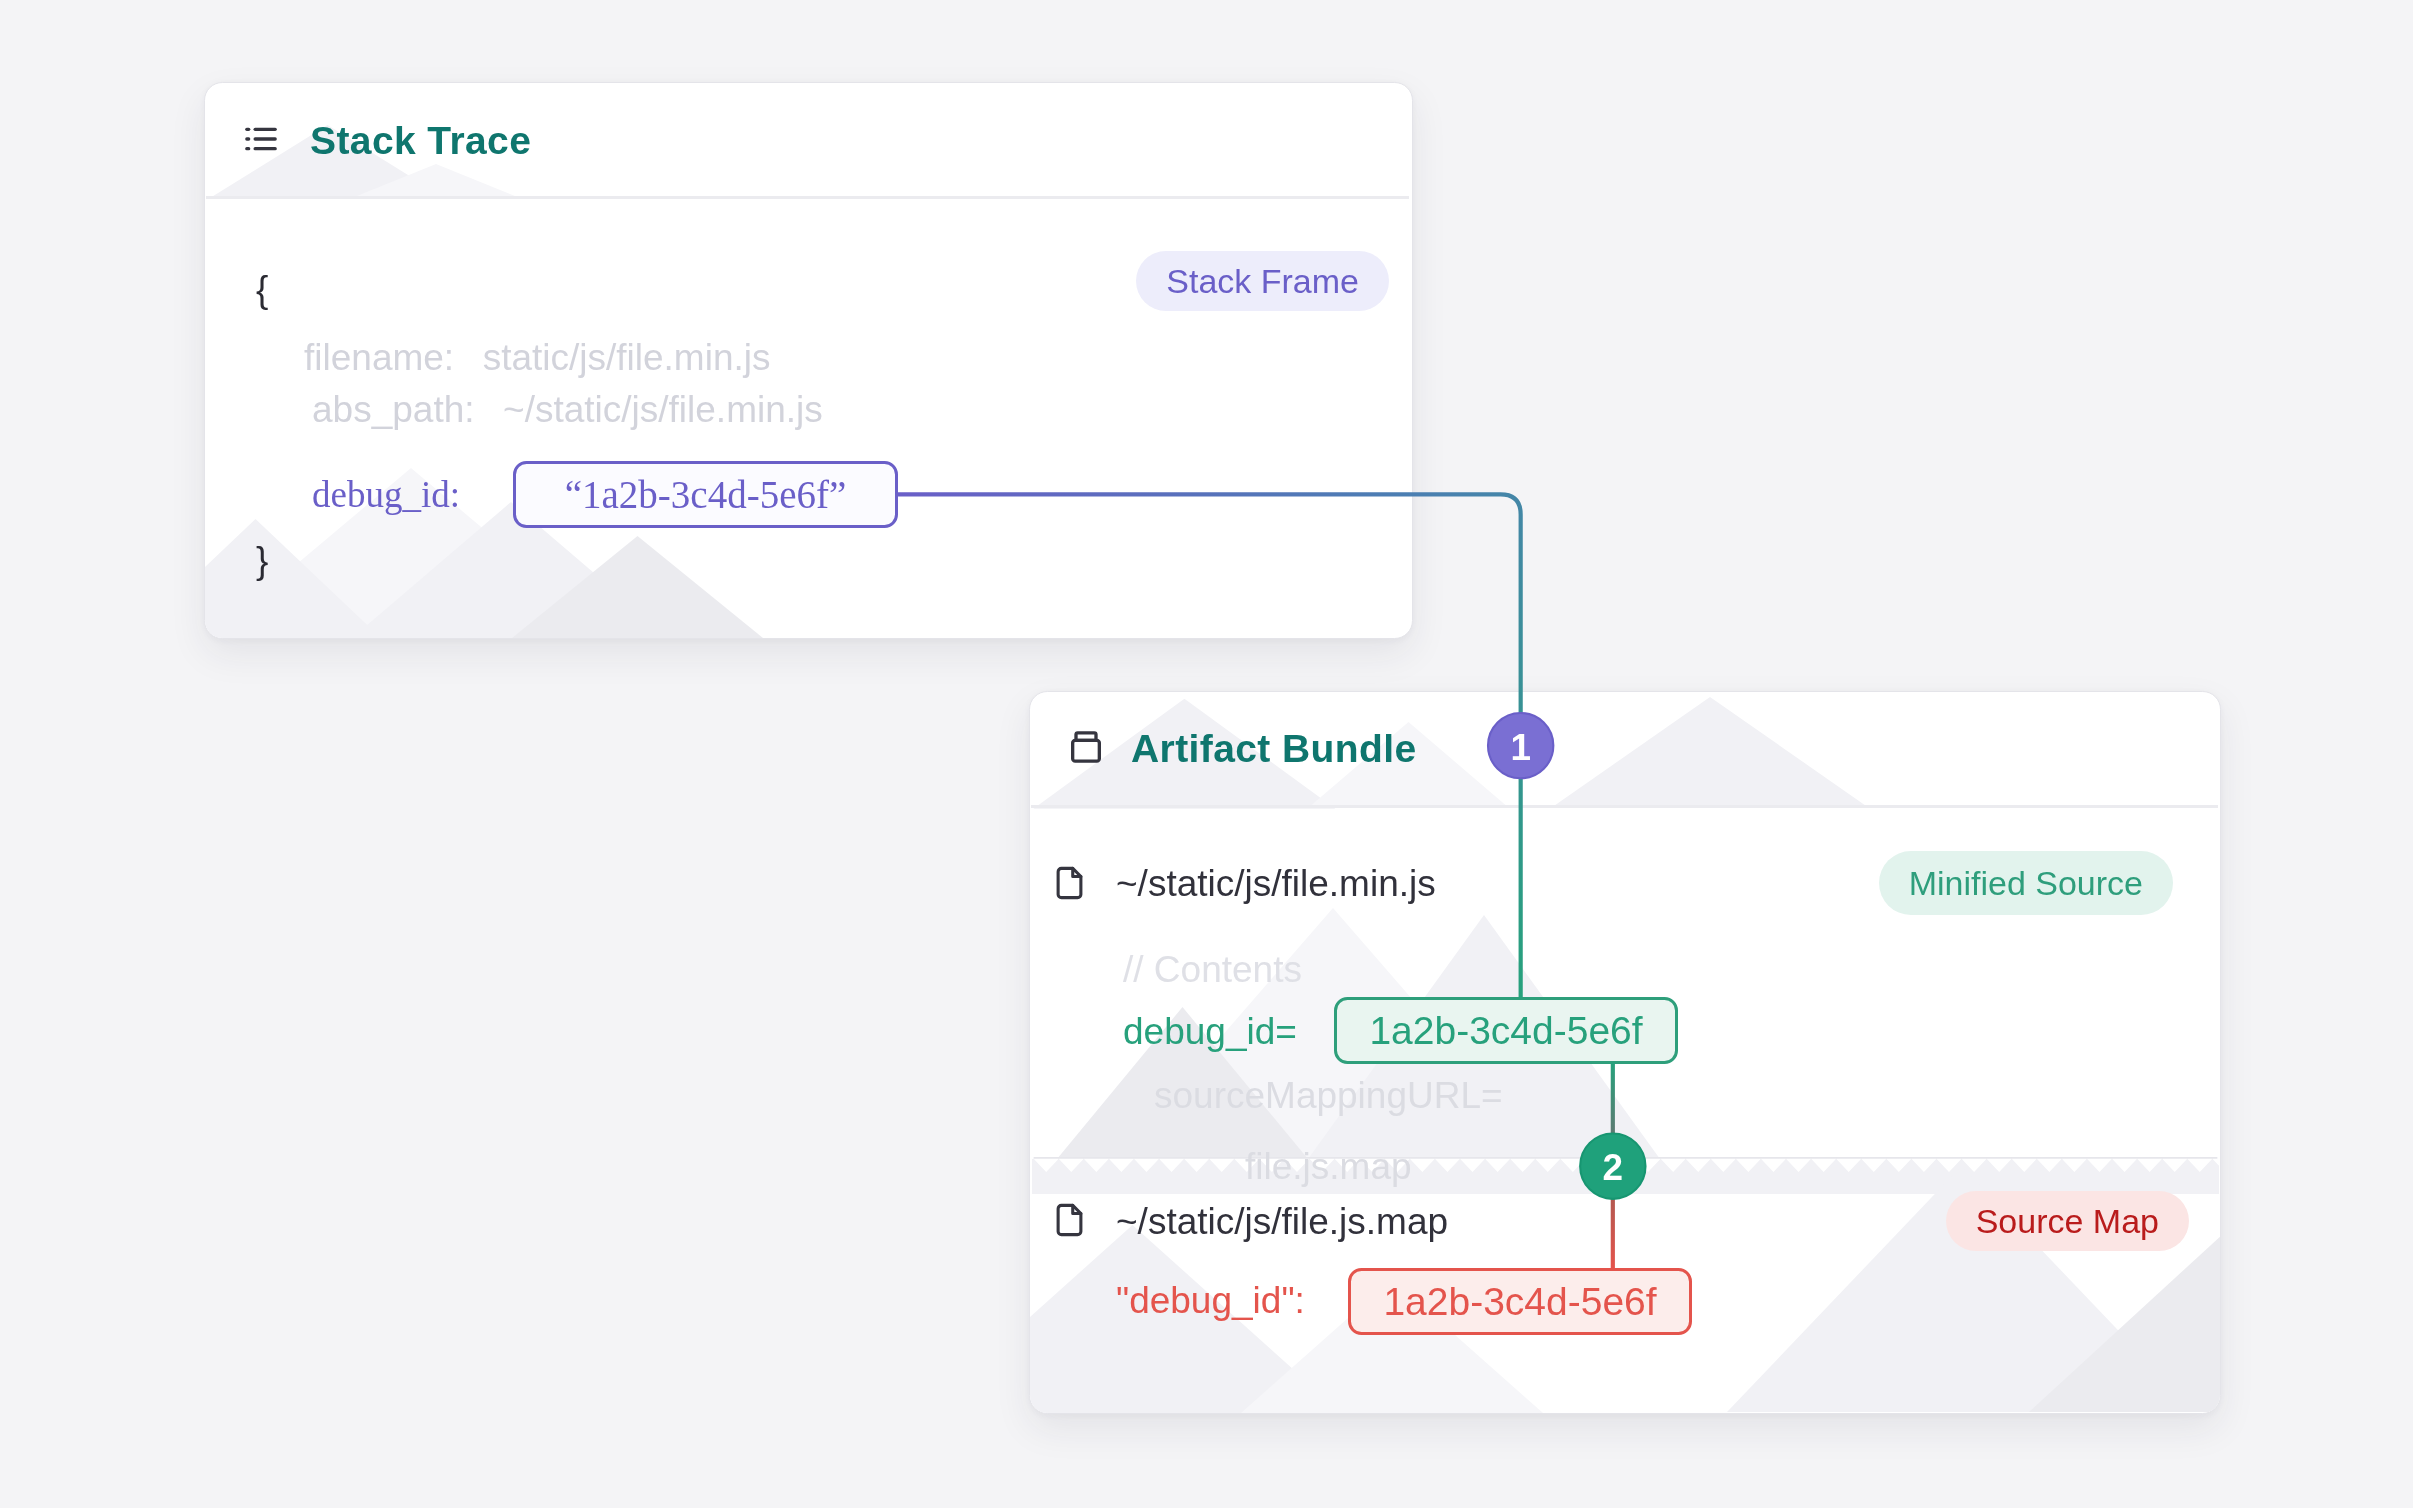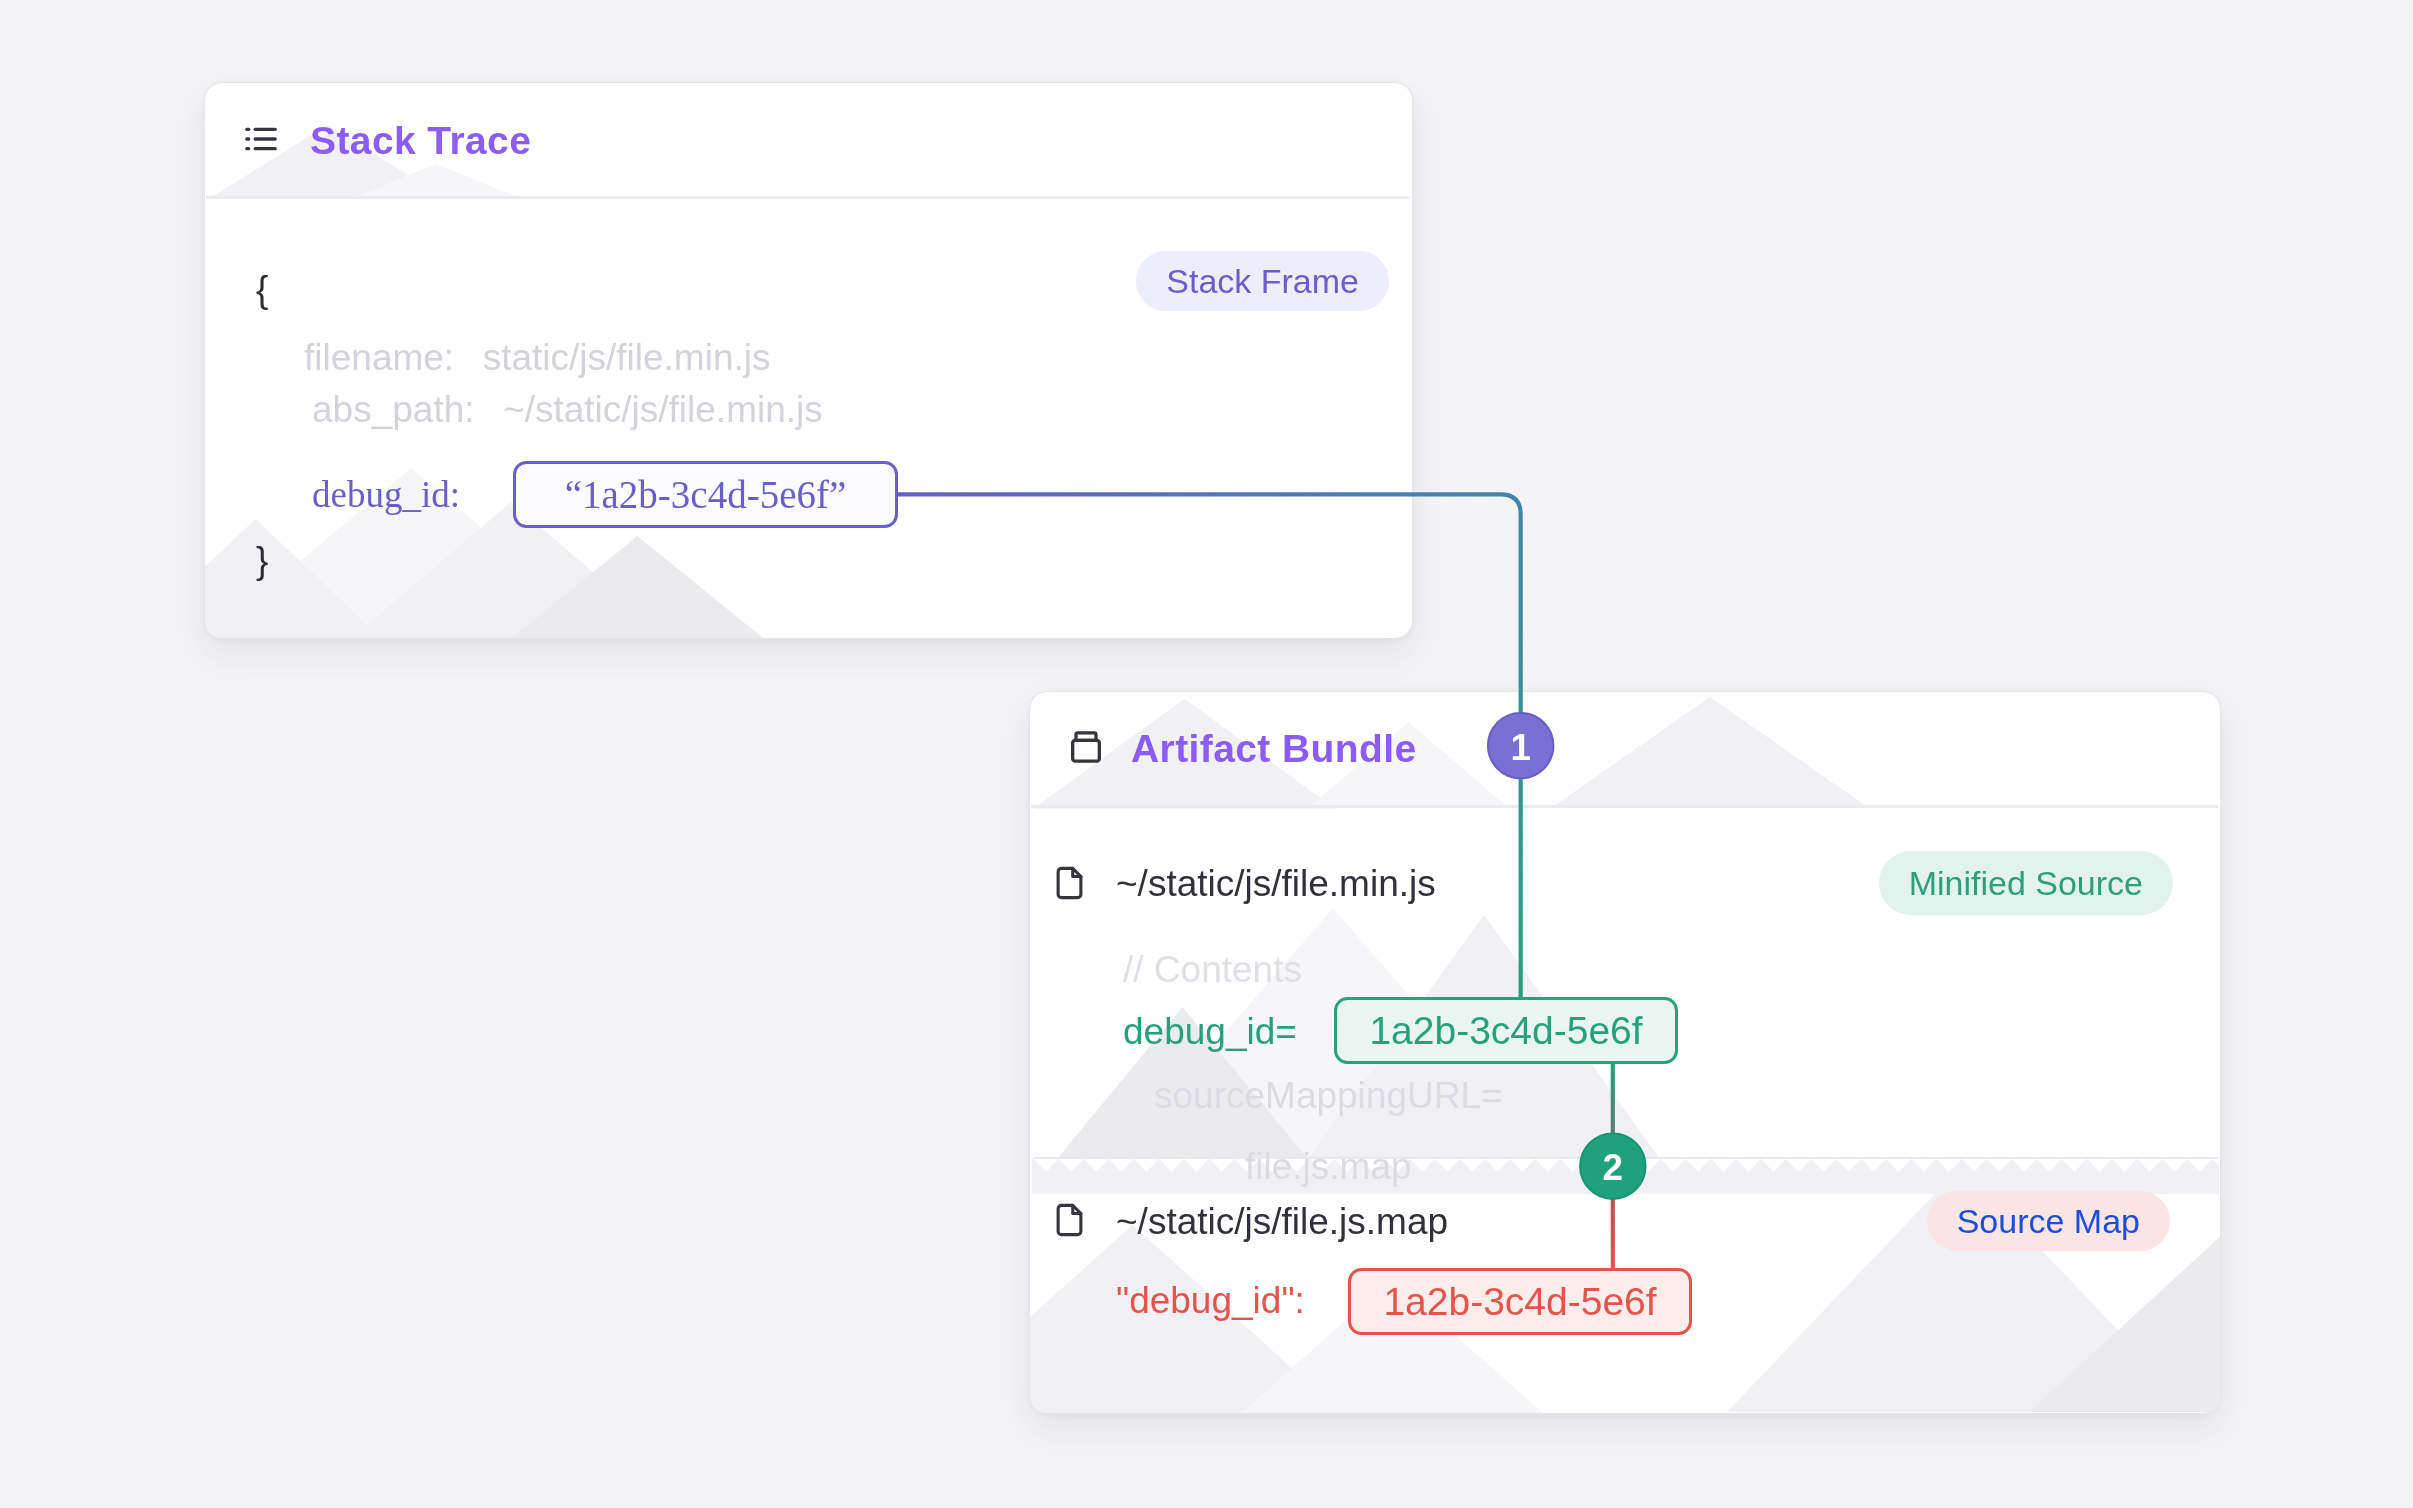--- a/index.html
+++ b/index.html
@@ -10,21 +10,21 @@
   }
   .abs{position:absolute;}
   .card{
     position:absolute;background:#ffffff;border:1.7px solid #E4E4E9;border-radius:18.4px;
     box-shadow:0 15px 37px rgba(40,40,70,0.08), 0 1.7px 6.7px rgba(40,40,70,0.04);
     overflow:hidden;z-index:1;
   }
   .tri{position:absolute;clip-path:polygon(50% 0,100% 100%,0 100%);}
   .g1{background:#F1F1F5;} .g2{background:#EBEBEF;} .g3{background:#F6F6F9;}
   .divider{position:absolute;height:2.5px;background:#EBEBEF;z-index:3;}
-  .title{position:absolute;height:50px;line-height:50px;font-size:39px;font-weight:bold;color:#8b5cf6;z-index:3;letter-spacing:0.4px;}
+  .title{position:absolute;height:50px;line-height:50px;font-size:39px;font-weight:bold;color:#0f766e;z-index:3;letter-spacing:0.4px;}
   .code{position:absolute;height:50px;display:flex;align-items:center;font-size:37px;z-index:3;}
   .gap{gap:28.5px;}
   .gray{color:#D2D3DB;}
   .dark{color:#2B2B33;}
   .purple{color:#6A5FC8;font-family:Liberation Serif, serif;}
   .green{color:#27A17C;}
   .red{color:#E4544C;}
   .filepath{position:absolute;height:50px;display:flex;align-items:center;font-size:37px;color:#31313B;z-index:3;}
   .pill{
     position:absolute;display:flex;align-items:center;justify-content:center;
@@ -140,21 +140,21 @@
   <span>file.js.map</span>
 </div>
 
 <svg class="icon" style="left:1050px;top:1199px;" width="39" height="42" viewBox="0 0 24 24">
   <g stroke="#35353F" stroke-width="1.9" stroke-linejoin="round" stroke-linecap="round" fill="none">
     <path d="M14 3 H7 a2 2 0 0 0 -2 2 v14 a2 2 0 0 0 2 2 h10 a2 2 0 0 0 2 -2 V8 Z"></path>
     <path d="M14 3 v5 h5"></path>
   </g>
 </svg>
 <div class="filepath" style="left:1116px;top:1197px;">~/static/js/file.js.map</div>
-<div class="pill" style="right:243px;top:1191px;height:60px;background:#FBE5E4;color:#1d4ed8;">
+<div class="pill" style="right:224px;top:1191px;height:60px;background:#FBE5E4;color:#b91c1c;">
   <span>Source Map</span>
 </div>
 
 <div class="code" style="left:1116px;top:1276px;">
   <span class="red">"debug_id":</span>
 </div>
 <div class="chip red" style="left:1348px;top:1268px;width:344px;height:67px;border-color:#E4544C;background:#FCEDEB;">
   <span>1a2b-3c4d-5e6f</span>
 </div>
 

